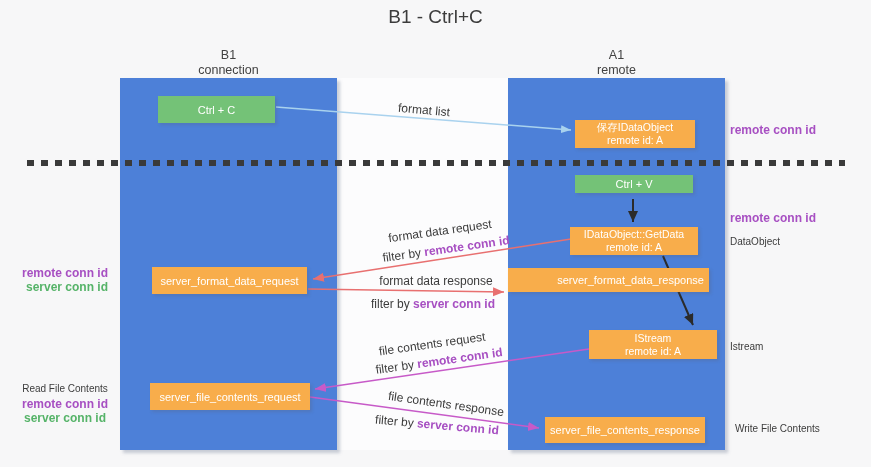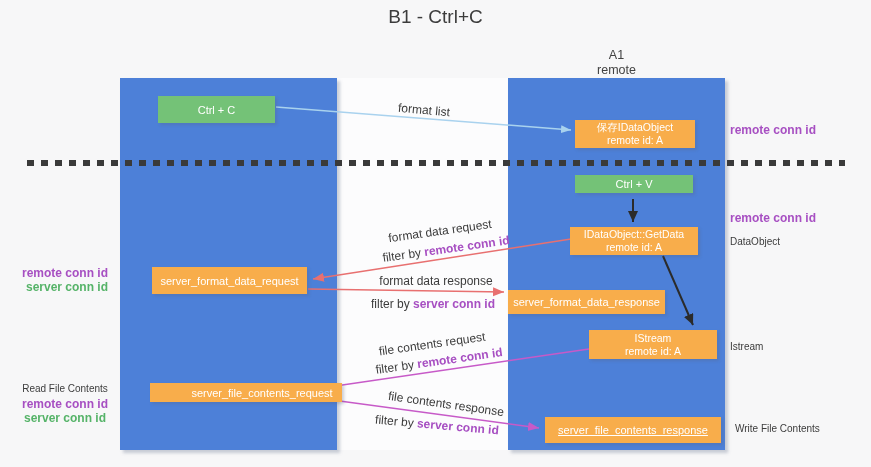--- a/index.html
+++ b/index.html
@@ -25,20 +25,24 @@
 <body>
 
 <div class="stage">
 
   <div class="band"></div>
 
   <div class="title">
     <div>B1 - Ctrl+C</div>
   </div>
 
+  <div class="col-header" style="left:120px;">
+    <div>B1</div>
+    <div>connection</div>
+  </div>
   <div class="col-header" style="left:508px;">
     <div>A1</div>
     <div>remote</div>
   </div>
 
   <div class="lifeline" style="left:120px;"></div>
   <div class="lifeline" style="left:508px;"></div>
 
   <svg class="arrows" viewBox="0 0 871 467">
     <defs>
@@ -80,34 +84,34 @@
 
   <div class="node orange n2" style="left:570px;top:227px;width:128px;height:28px;">
     <div>IDataObject::GetData</div>
     <div>remote id: A</div>
   </div>
 
   <div class="node orange n1" style="left:152px;top:267px;width:155px;height:27px;">
       <span>server_format_data_request</span>
     </div>
 
-  <div class="node orange n1" style="left:508px;top:290px;width:157px;height:24px;">
+  <div class="node orange n1" style="left:508px;top:268px;width:157px;height:24px;padding-left:44px;">
       <span>server_format_data_response</span>
     </div>
 
   <div class="node orange n2" style="left:589px;top:330px;width:128px;height:29px;">
     <div>IStream</div>
     <div>remote id: A</div>
   </div>
 
-  <div class="node orange n1" style="left:150px;top:383px;width:160px;height:19px;padding-left:32px;">
+  <div class="node orange n1" style="left:150px;top:383px;width:160px;height:27px;">
       <span>server_file_contents_request</span>
     </div>
 
-  <div class="node orange n1" style="left:545px;top:417px;width:176px;height:26px;text-decoration:underline;">
+  <div class="node orange n1" style="left:545px;top:417px;width:160px;height:26px;">
       <span>server_file_contents_response</span>
     </div>
 
   <div class="elabel" style="left:424px;top:110px;transform:translate(-50%,-50%) rotate(5deg);">format list</div>
 
   <div class="elabel" style="left:440px;top:231px;transform:translate(-50%,-50%) rotate(-8deg);">format data request</div>
   <div class="elabel" style="left:446px;top:249px;transform:translate(-50%,-50%) rotate(-8deg);"><span>filter by </span><span class="purple">remote conn id</span></div>
 
   <div class="elabel" style="left:436px;top:281px;transform:translate(-50%,-50%);">format data response</div>
   <div class="elabel" style="left:433px;top:304px;transform:translate(-50%,-50%);"><span>filter by </span><span class="purple">server conn id</span></div>

